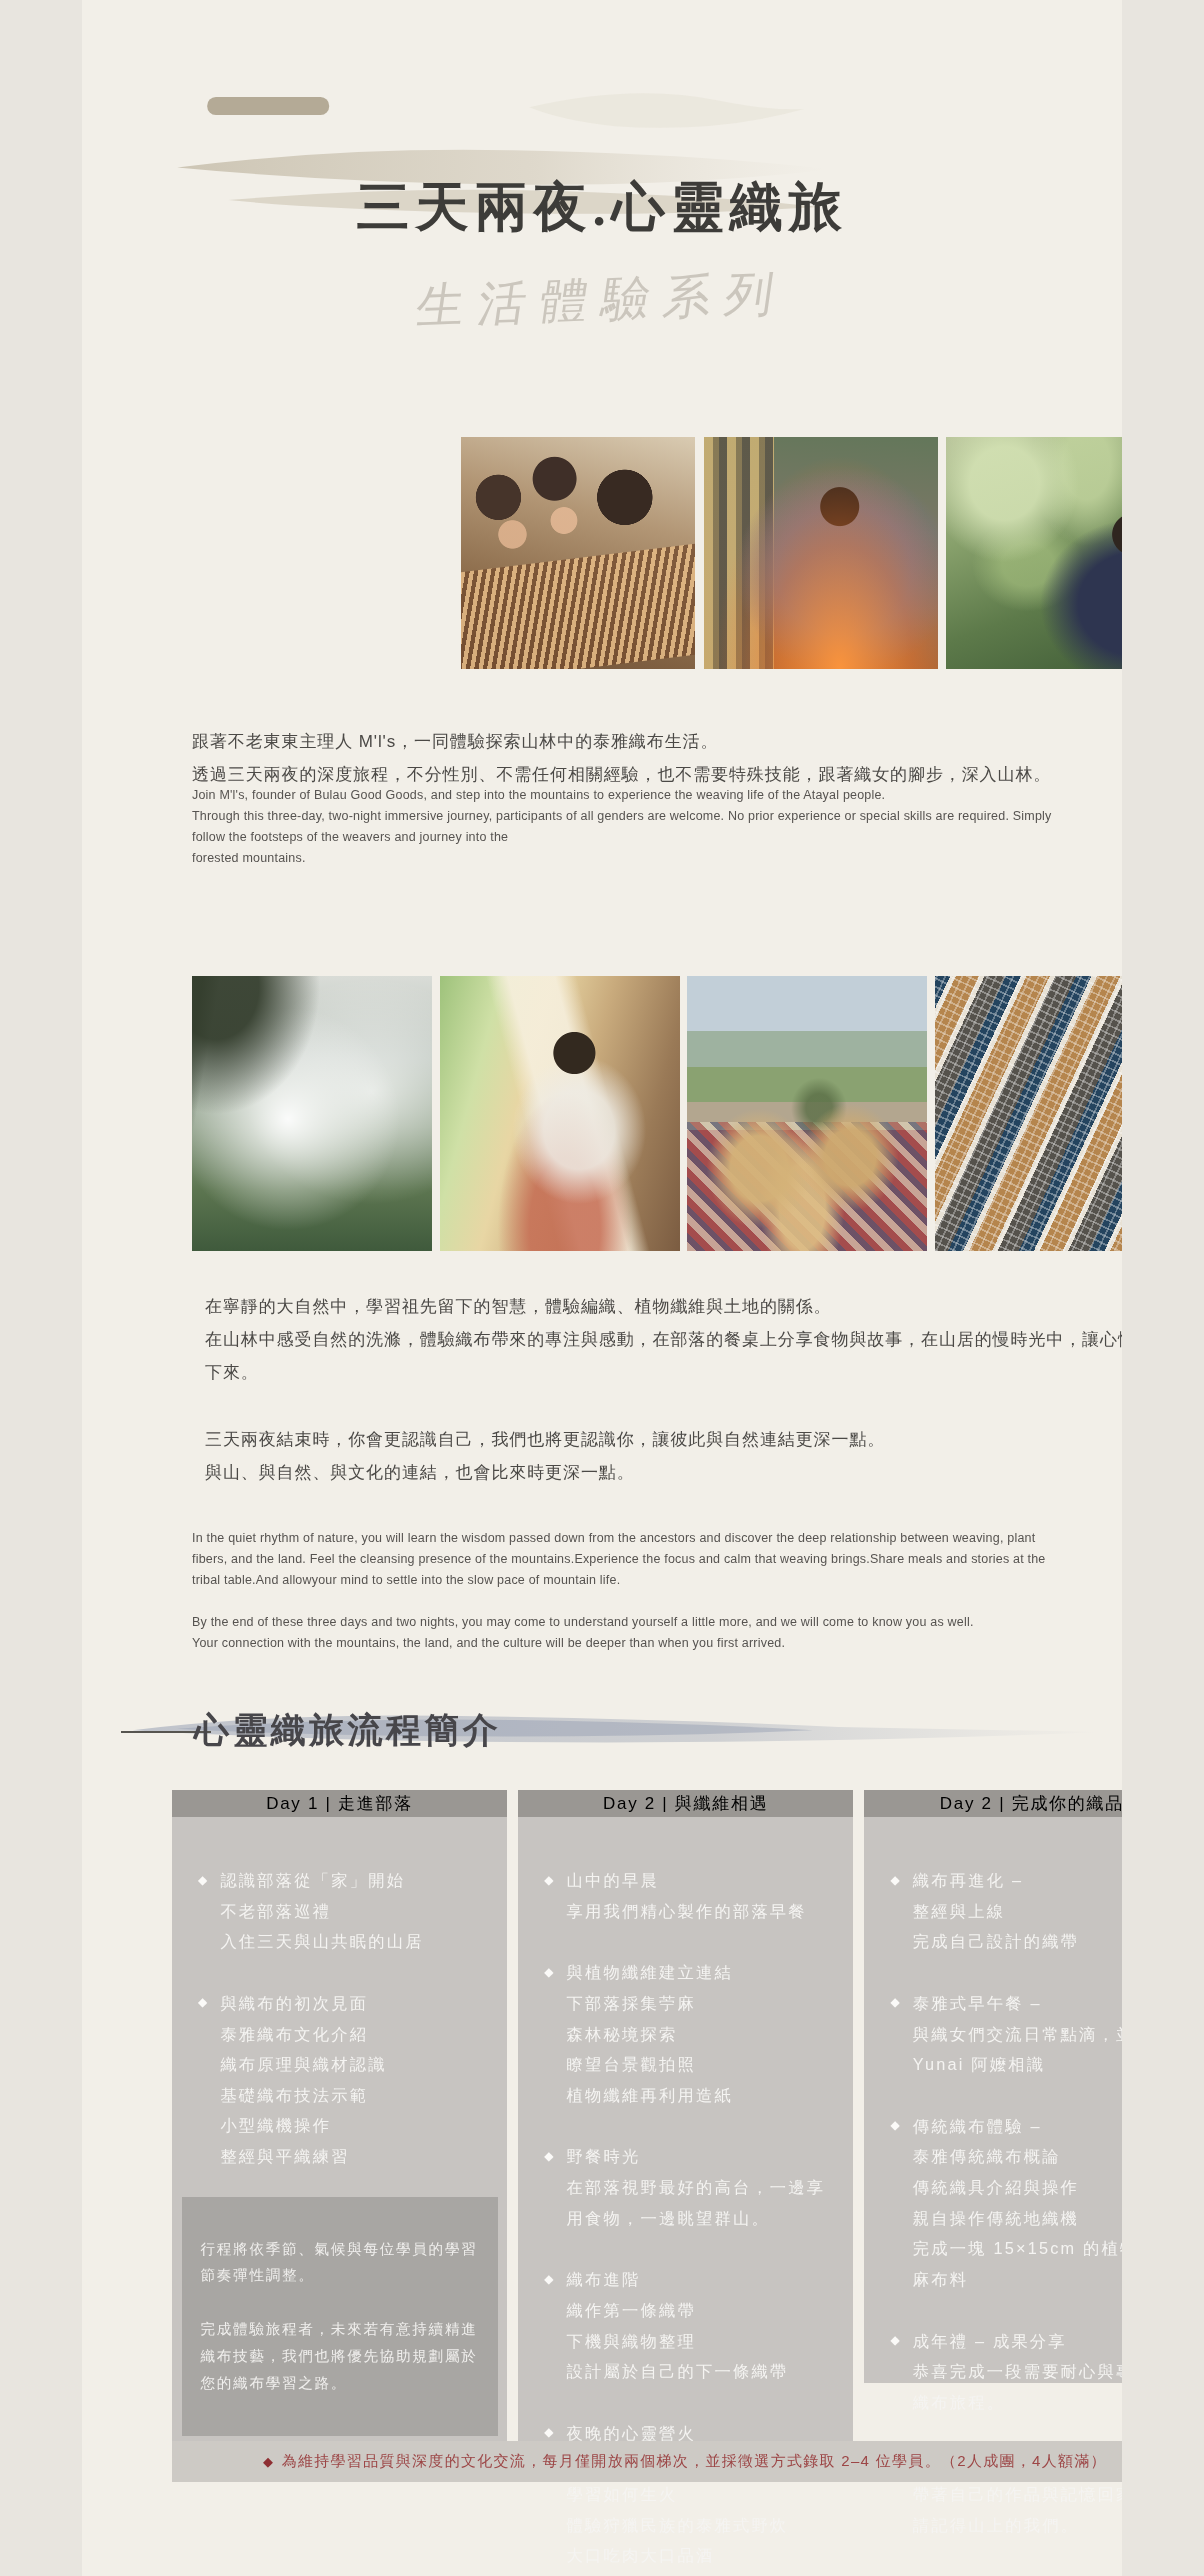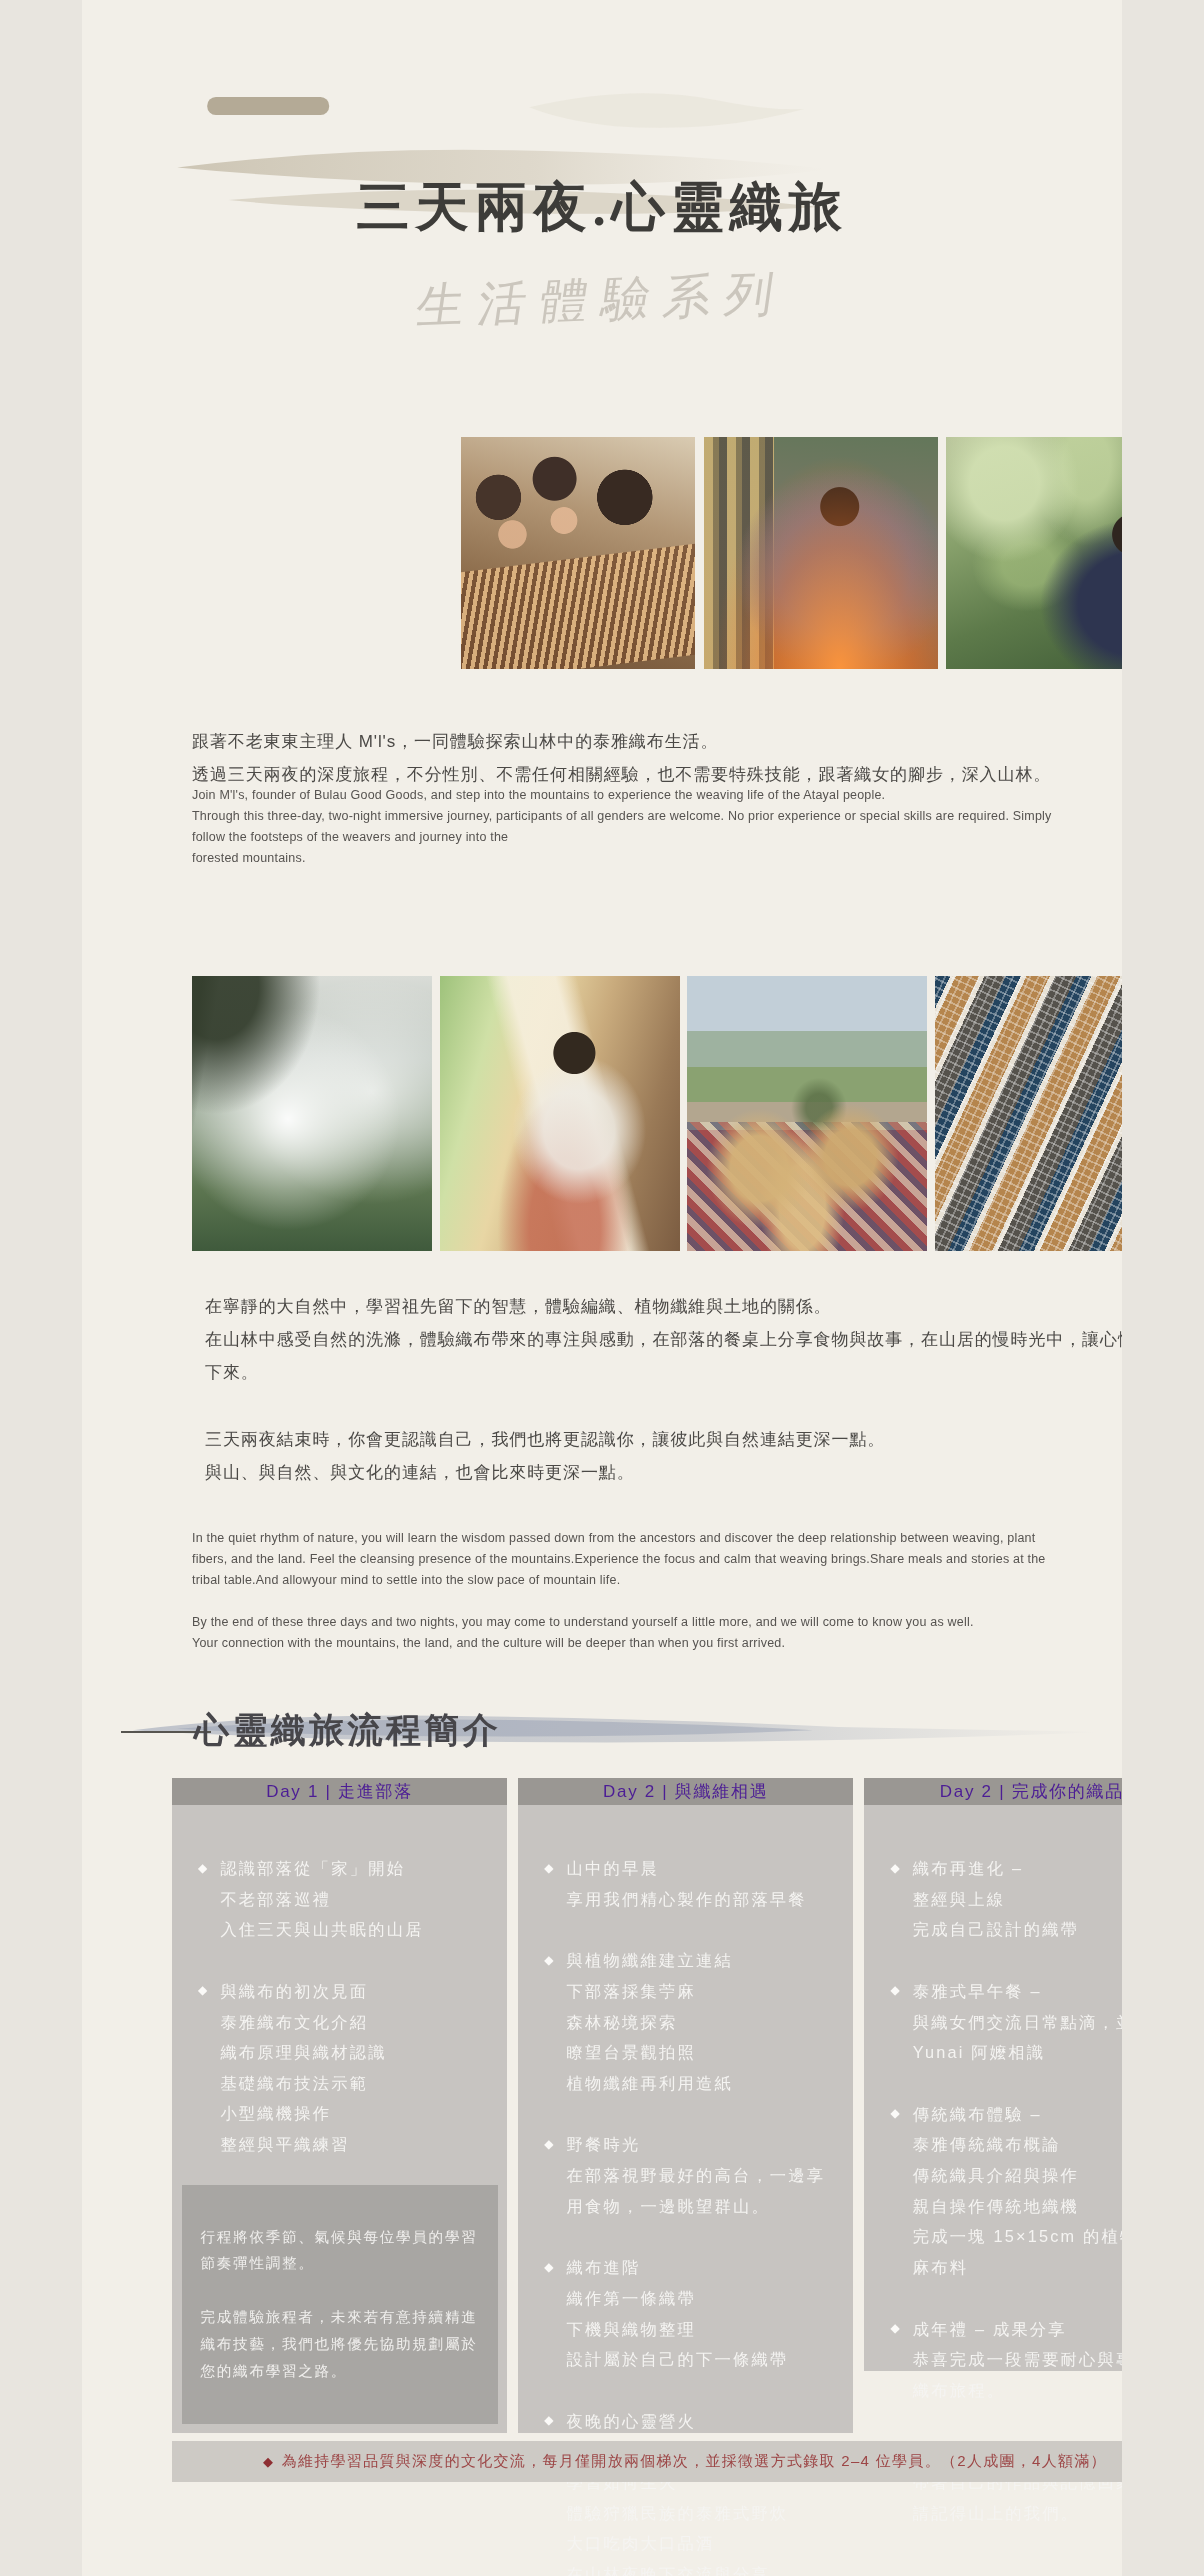--- a/index.html
+++ b/index.html
@@ -80,22 +80,22 @@
   #body-en{top:1528px;}
 
   
   .swash-mid{position:absolute;left:43px;top:1696px;pointer-events:none;}
   .heading-line{position:absolute;left:39px;top:1731px;width:90px;height:1.7px;background:#56544f;}
   .section-heading{position:absolute;left:112px;top:1707px;
     font-family:"Liberation Serif",serif;font-size:35px;font-weight:600;color:#47464a;letter-spacing:3.4px;}
 
   .columns{position:absolute;left:90px;top:1778px;display:flex;gap:11.2px;}
   .col{width:335px;}
-  .col-header{height:27px;background:#9a9793;color:#4c1d95;font-size:17px;letter-spacing:1.7px;
-    display:flex;align-items:center;justify-content:center;}
+  .col-header{height:27px;background:#9a9793;color:#000000;font-size:17px;letter-spacing:1.7px;
+    display:flex;align-items:center;justify-content:center;margin-top:12px;}
   .col-body{position:relative;background:#c7c4c1;padding:48px 15.5px 26px 26px;box-sizing:border-box;}
   .h730{height:628px;}
   .h658{height:566px;}
   .block{display:flex;margin-bottom:31px;}
   .bullet{flex:0 0 22.4px;color:#fbfaf8;font-size:12px;line-height:1;margin-top:8.6px;}
   .block-text{white-space:pre-line;color:#f5f4f2;font-size:16.3px;line-height:1.88;letter-spacing:2.2px;}
   .note{position:absolute;left:9.5px;right:9.5px;bottom:8.6px;background:#a8a6a3;
     padding:39px 19px;white-space:pre-line;color:#f0efed;font-size:14.6px;line-height:1.85;letter-spacing:1.7px;}
 
   

